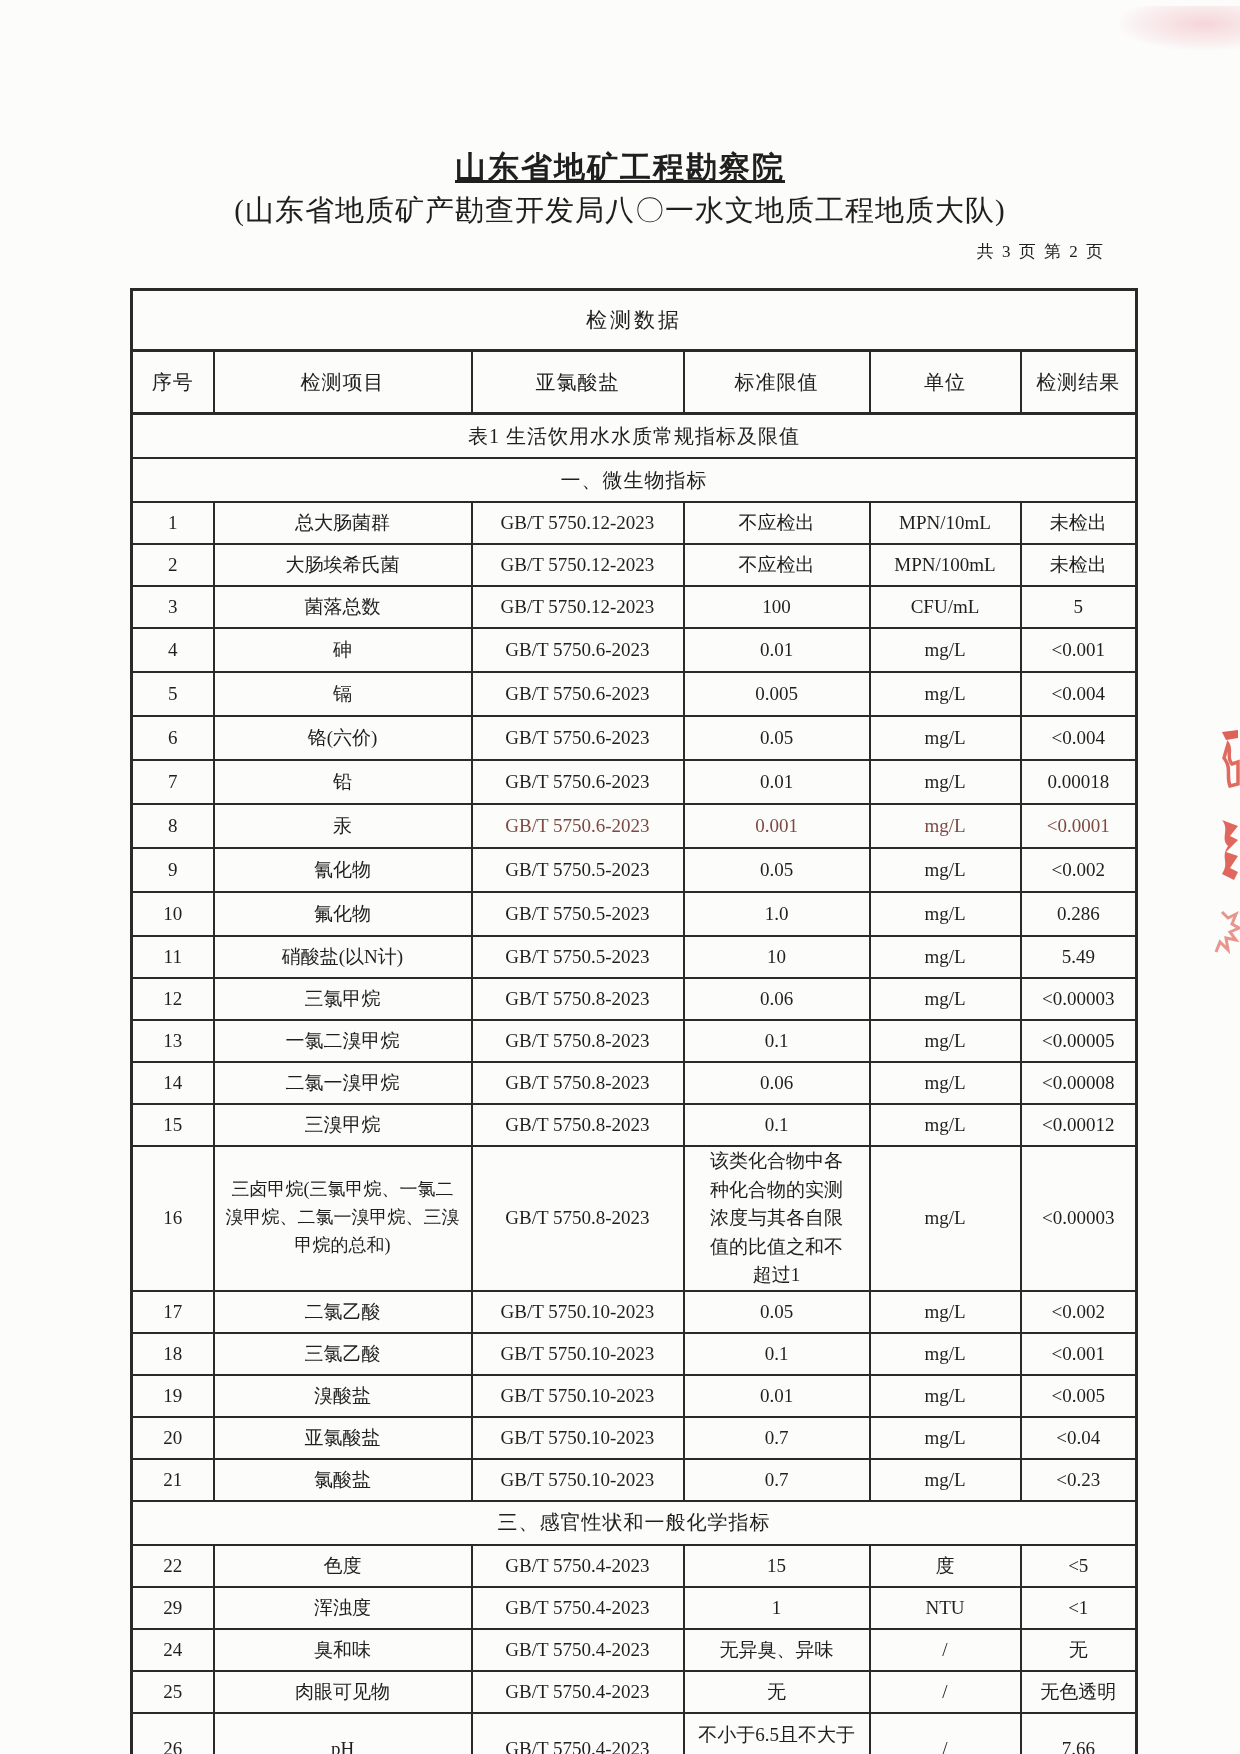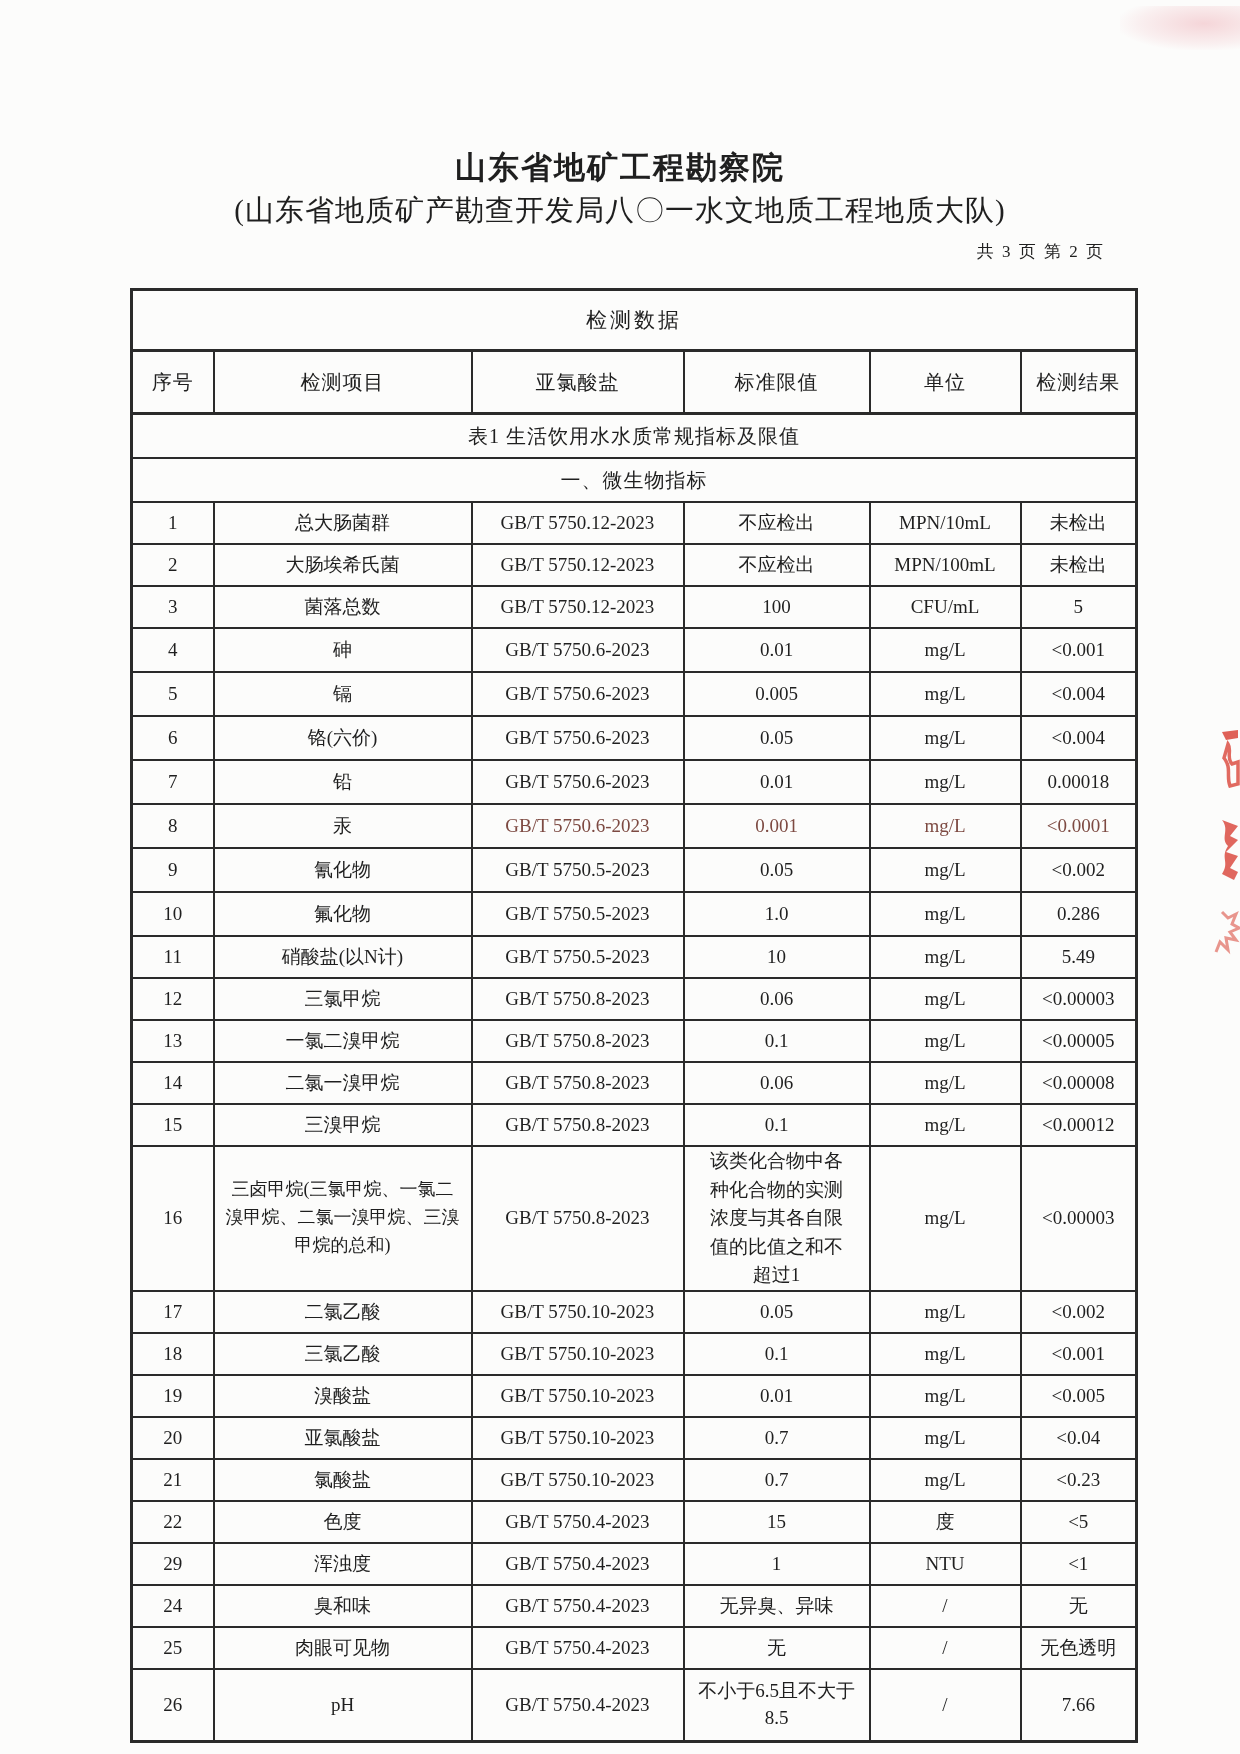--- a/index.html
+++ b/index.html
@@ -20,20 +20,21 @@
   }
   .doc-header{
     padding-top:148px;
     text-align:center;
   }
   .doc-title{
     font-size:31px;
     font-weight:bold;
     letter-spacing:2px;
     line-height:40px;
+    text-decoration:underline;
   }
   .doc-subtitle{
     font-size:29px;
     font-weight:normal;
     letter-spacing:1px;
     line-height:40px;
     margin-top:2px;
   }
   .page-indicator{
     position:absolute;
@@ -305,20 +306,23 @@
         <td class="c-result">&lt;0.04</td>
       </tr>
       <tr class="data-row ">
         <td class="c-no">21</td>
         <td class="c-item">氯酸盐</td>
         <td class="c-basis">GB/T 5750.10-2023</td>
         <td class="c-limit">0.7</td>
         <td class="c-unit">mg/L</td>
         <td class="c-result">&lt;0.23</td>
       </tr>
+      <tr class="section-row">
+        <td colspan="6">三、感官性状和一般化学指标</td>
+      </tr>
       <tr class="data-row ">
         <td class="c-no">22</td>
         <td class="c-item">色度</td>
         <td class="c-basis">GB/T 5750.4-2023</td>
         <td class="c-limit">15</td>
         <td class="c-unit">度</td>
         <td class="c-result">&lt;5</td>
       </tr>
       <tr class="data-row ">
         <td class="c-no">29</td>

